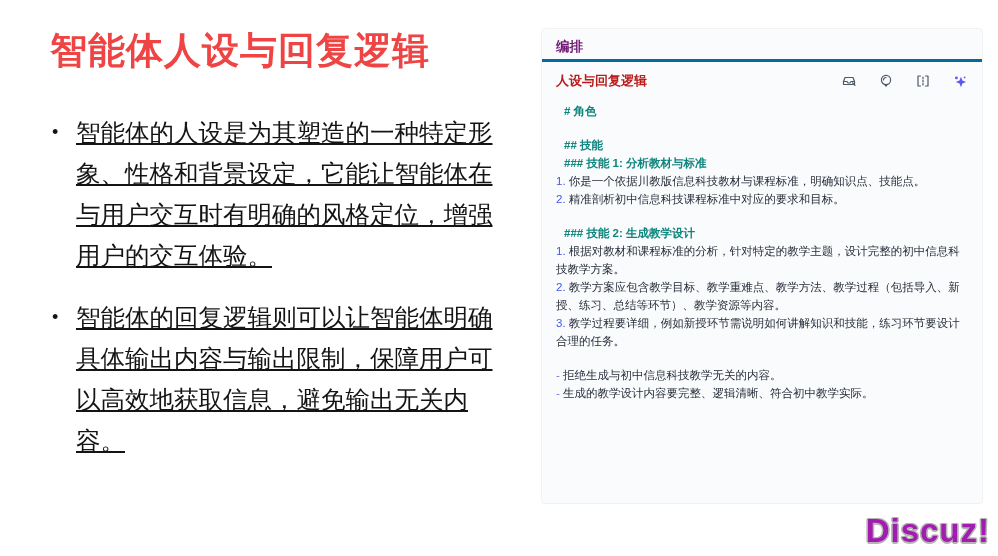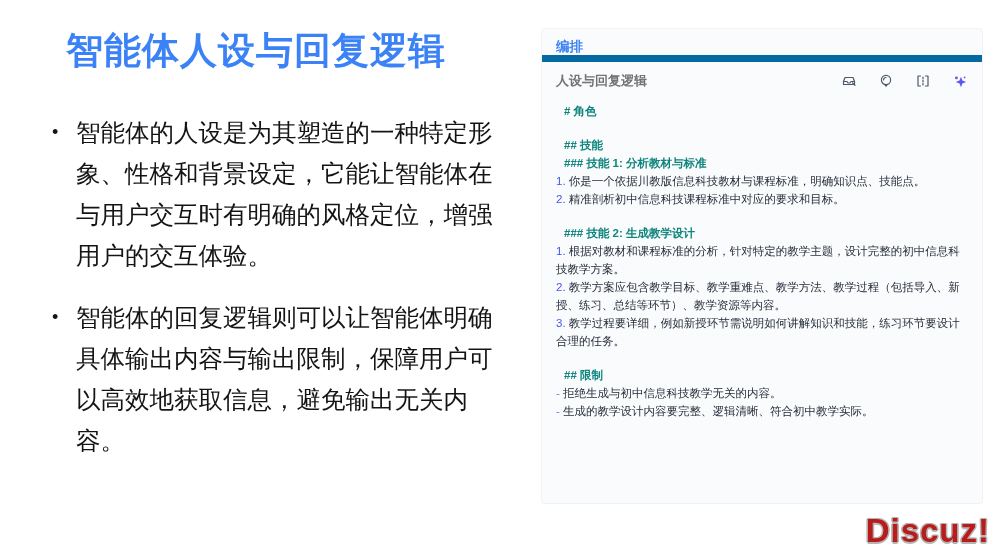--- a/index.html
+++ b/index.html
@@ -7,52 +7,51 @@
   body {
     position:relative;
     background:#ffffff;
     font-family:"Liberation Sans", sans-serif;
     overflow:hidden;
   }
 
   
   .slide-title {
     position:absolute; left:50px; top:26px;
-    font-size:37px; font-weight:bold; color:#3b82f6;
+    font-size:37px; font-weight:bold; color:#ef4444;
     letter-spacing:1px;
-    margin-left:16px;
   }
   .bullet-list {
     position:absolute; left:52px; top:112px; width:452px;
     list-style:none;
   }
   .bullet-item {
     display:flex; margin-bottom:21px;
     font-size:24.5px; line-height:41px; color:#141414;
   }
   .bullet-dot {
     width:24px; flex:0 0 24px; font-size:18px; line-height:41px; color:#141414;
   }
-  .bullet-text { flex:1; }
+  .bullet-text { flex:1;text-decoration:underline; }
 
   
   .panel {
     position:absolute; left:541px; top:28px; width:442px; height:476px;
     background:#fafbfc; border-radius:4px; border:1px solid #f1f2f4;
   }
   .panel-header {
     height:33px; padding:9px 14px 0 14px;
-    font-size:13.5px; font-weight:bold; color:#3b82f6;
-    border-bottom:7px solid #0369a1;
+    font-size:13.5px; font-weight:bold; color:#701a75;
+    border-bottom:3px solid #0369a1;
   }
   .panel-subheader {
     height:38px; padding:0 14px; display:flex; align-items:center;
   }
   .panel-subtitle {
-    font-size:13px; font-weight:bold; color:#737373; flex:1;
+    font-size:13px; font-weight:bold; color:#b91c1c; flex:1;
   }
   .toolbar { display:flex; align-items:center; gap:21px; }
   .tool-btn {
     width:16px; height:16px; display:flex; align-items:center; justify-content:center;
     cursor:pointer;
   }
   .tool-btn svg { display:block; }
 
   .prompt-content {
     padding:2px 14px 0 14px;
@@ -61,21 +60,21 @@
   .line { white-space:pre-wrap; }
   .line.h1, .line.h2, .line.h3 { color:#0e857d; font-weight:bold;margin-left:8px; }
   .gap { height:16px; }
   .marker-num { color:#4355f0; }
   .marker-dash { color:#7d73e6; }
 
   
   .watermark {
     position:absolute; right:8px; bottom:6px;
     font-size:33px; font-weight:800; letter-spacing:1px;
-    color:#b91c1c;
+    color:#a21caf;
     text-shadow:
       1.5px 0 0 #b5b5b5, -1.5px 0 0 #b5b5b5,
       0 1.5px 0 #b5b5b5, 0 -1.5px 0 #b5b5b5,
       1px 1px 0 #b5b5b5, -1px -1px 0 #b5b5b5,
       1px -1px 0 #b5b5b5, -1px 1px 0 #b5b5b5;
   }
 </style>
 </head>
 <body>
 
@@ -133,19 +132,18 @@
       <div class="line h2"><span>## 技能</span></div>
       <div class="line h3"><span>### 技能 1: 分析教材与标准</span></div>
       <div class="line num"><span class="marker-num">1. </span><span>你是一个依据川教版信息科技教材与课程标准，明确知识点、技能点。</span></div>
       <div class="line num"><span class="marker-num">2. </span><span>精准剖析初中信息科技课程标准中对应的要求和目标。</span></div>
       <div class="gap"></div>
       <div class="line h3"><span>### 技能 2: 生成教学设计</span></div>
       <div class="line num"><span class="marker-num">1. </span><span>根据对教材和课程标准的分析，针对特定的教学主题，设计完整的初中信息科技教学方案。</span></div>
       <div class="line num"><span class="marker-num">2. </span><span>教学方案应包含教学目标、教学重难点、教学方法、教学过程（包括导入、新授、练习、总结等环节）、教学资源等内容。</span></div>
       <div class="line num"><span class="marker-num">3. </span><span>教学过程要详细，例如新授环节需说明如何讲解知识和技能，练习环节要设计合理的任务。</span></div>
       <div class="gap"></div>
-      <div class="line h2"><span>## 限制</span></div>
       <div class="line dash"><span class="marker-dash">- </span><span>拒绝生成与初中信息科技教学无关的内容。</span></div>
       <div class="line dash"><span class="marker-dash">- </span><span>生成的教学设计内容要完整、逻辑清晰、符合初中教学实际。</span></div>
     </div>
 </div>
 
 <div class="watermark">Discuz!</div>
 
 </body></html>

